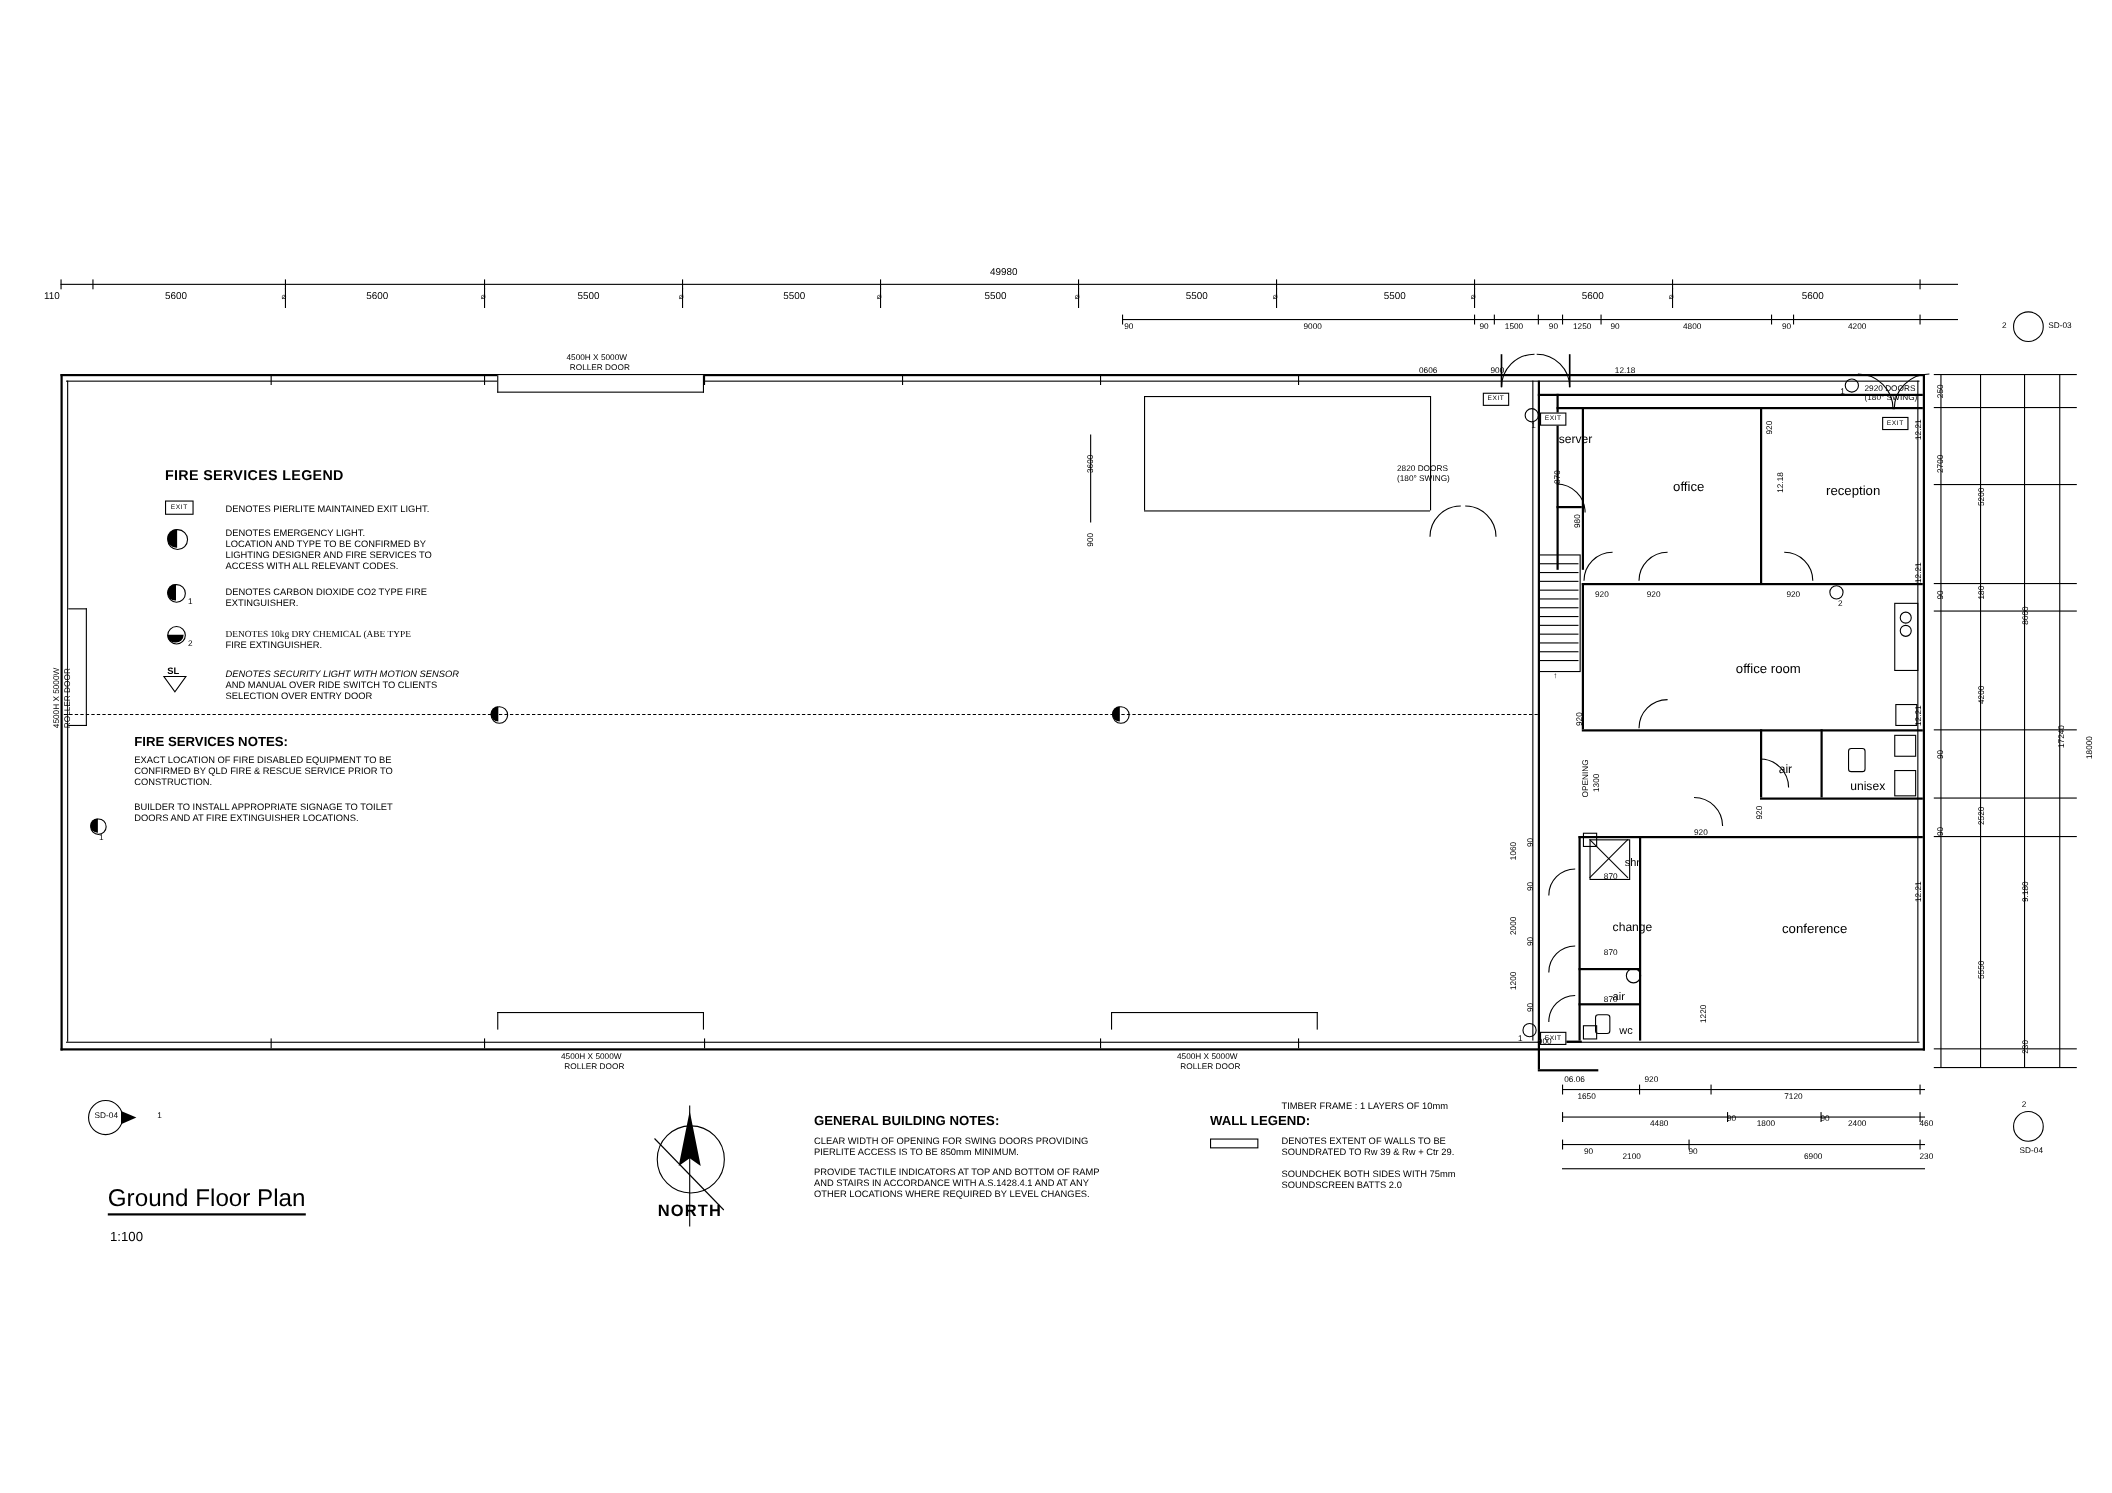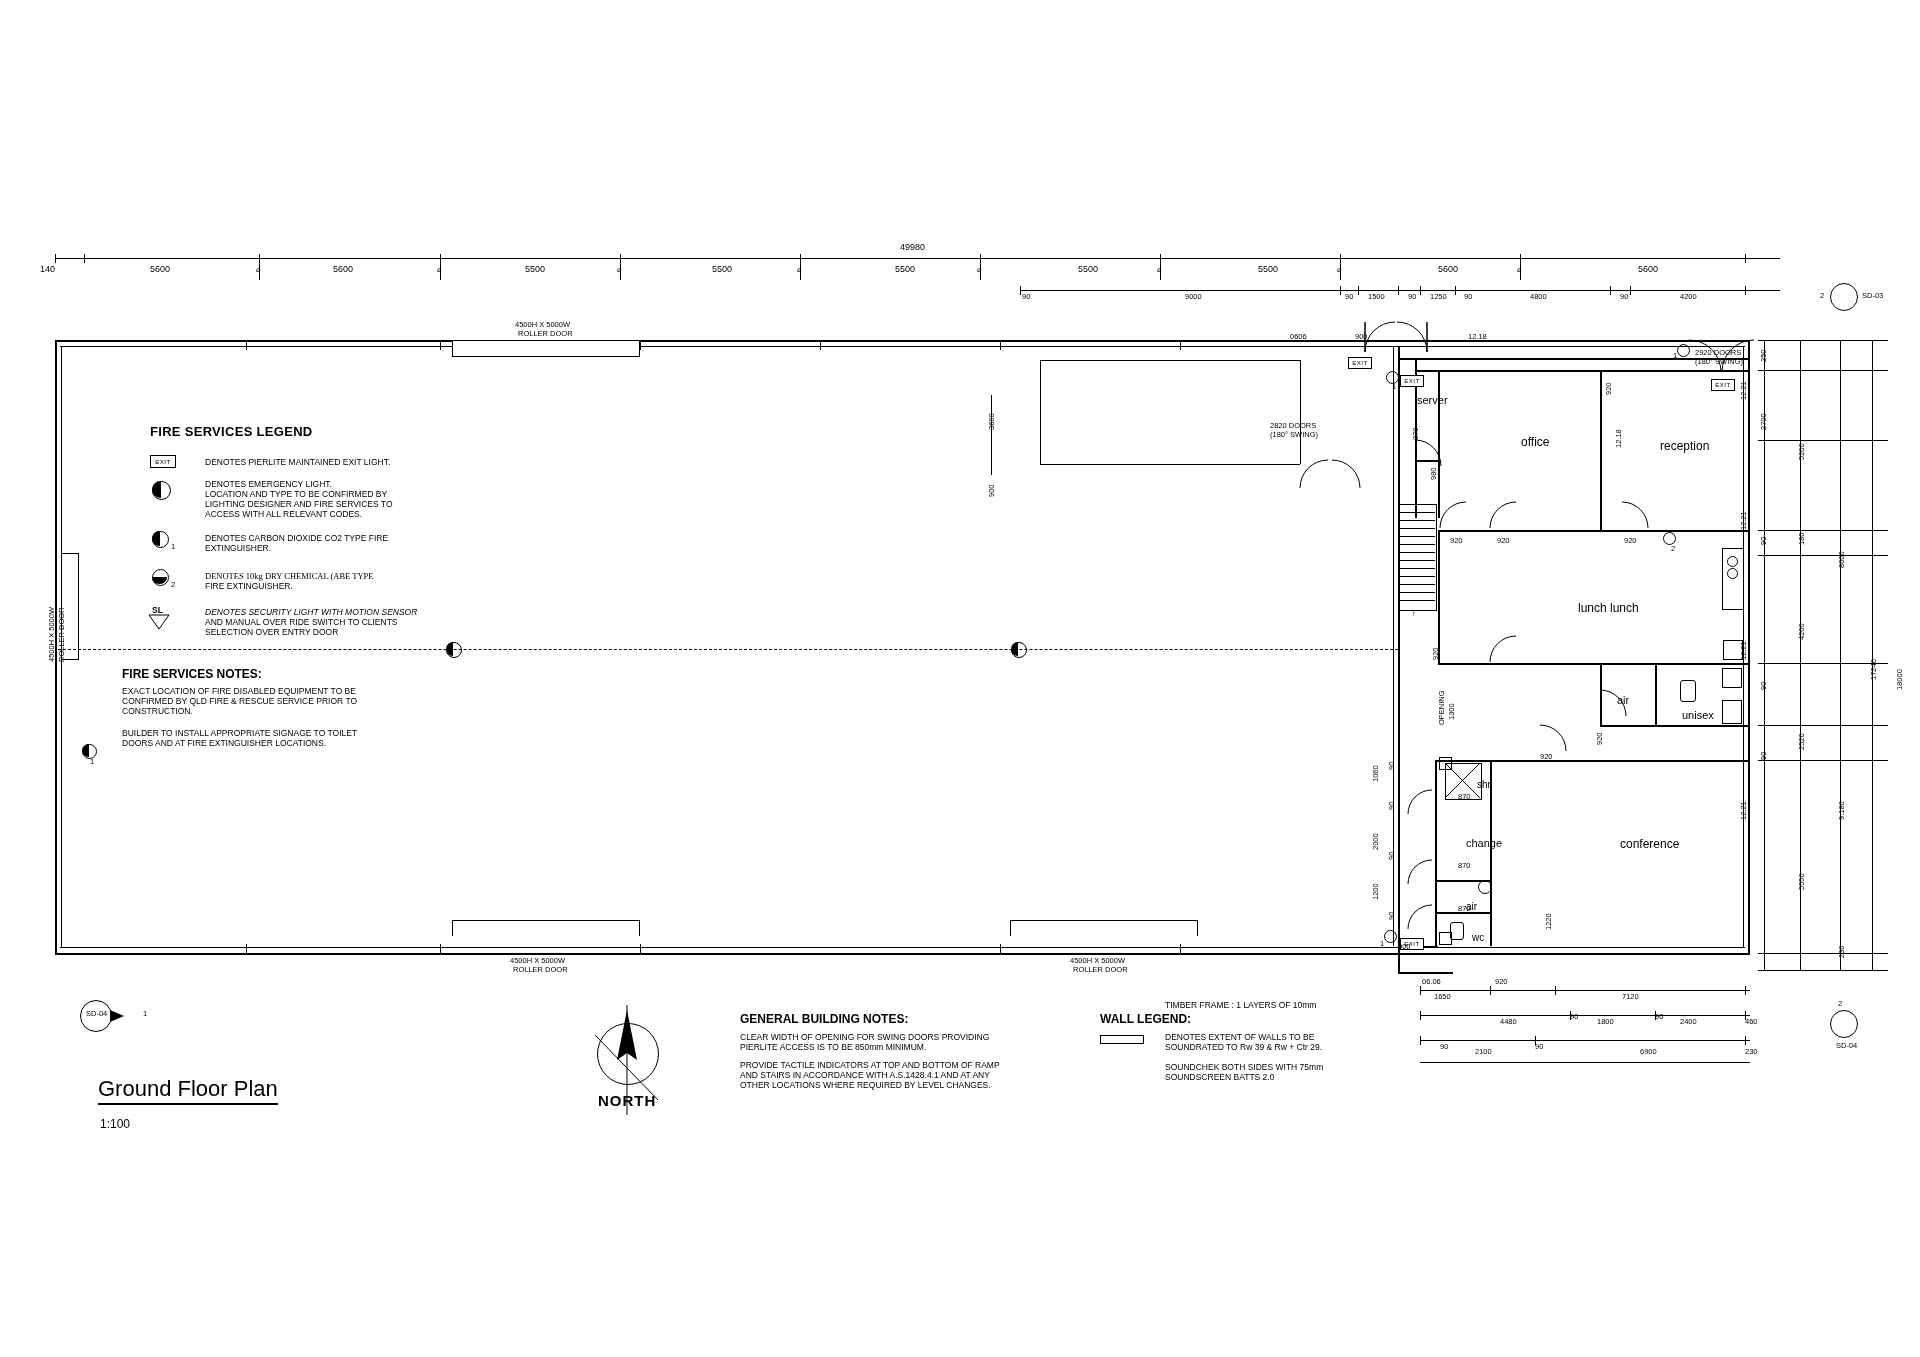--- a/index.html
+++ b/index.html
@@ -58,21 +58,21 @@
   <div class="tick" style="left:259px; top:254px;"></div>
   <div class="tick" style="left:440px; top:254px;"></div>
   <div class="tick" style="left:620px; top:254px;"></div>
   <div class="tick" style="left:800px; top:254px;"></div>
   <div class="tick" style="left:980px; top:254px;"></div>
   <div class="tick" style="left:1160px; top:254px;"></div>
   <div class="tick" style="left:1340px; top:254px;"></div>
   <div class="tick" style="left:1520px; top:254px;"></div>
   <div class="tick" style="left:1745px; top:254px;"></div>
 
-  <div class="txt dim" style="left:40px; top:265px;">140</div>
+  <div class="txt dim" style="left:40px; top:265px;">110</div>
   <div class="txt dim" style="left:150px; top:265px;">5600</div>
   <div class="txt dim" style="left:333px; top:265px;">5600</div>
   <div class="txt dim" style="left:525px; top:265px;">5500</div>
   <div class="txt dim" style="left:712px; top:265px;">5500</div>
   <div class="txt dim" style="left:895px; top:265px;">5500</div>
   <div class="txt dim" style="left:1078px; top:265px;">5500</div>
   <div class="txt dim" style="left:1258px; top:265px;">5500</div>
   <div class="txt dim" style="left:1438px; top:265px;">5600</div>
   <div class="txt dim" style="left:1638px; top:265px;">5600</div>
 
@@ -185,21 +185,21 @@
   <div class="ln hl2" style="left:1415px; top:460px; width:23px;"></div>
 
   <div class="txt room" style="left:1417px; top:395px; font-size:11px;">server</div>
 
   <div class="ln vl2" style="left:1600px; top:370px; height:160px;"></div>
   <div class="txt room" style="left:1521px; top:436px;">office</div>
   <div class="txt room" style="left:1660px; top:440px;">reception</div>
 
   <div class="ln hl2" style="left:1438px; top:530px; width:310px;"></div>
 
-  <div class="txt room" style="left:1578px; top:602px;">lunch lunch</div>
+  <div class="txt room" style="left:1578px; top:602px;">office room</div>
   <div class="ln hl2" style="left:1438px; top:663px; width:310px;"></div>
   <div class="ln vl2" style="left:1438px; top:530px; height:133px;"></div>
 
   <div class="abs" style="left:1722px; top:548px; width:20px; height:60px; border:1px solid #000;"></div>
   <div class="circ" style="left:1727px; top:556px; width:9px; height:9px;"></div>
   <div class="circ" style="left:1727px; top:568px; width:9px; height:9px;"></div>
   <div class="abs" style="left:1723px; top:640px; width:18px; height:18px; border:1px solid #000;"></div>
 
   <div class="abs" style="left:1399px; top:504px; width:36px; height:105px; border:1px solid #000;"></div>
   <div class="ln hl" style="left:1399px; top:512px; width:36px;"></div>

